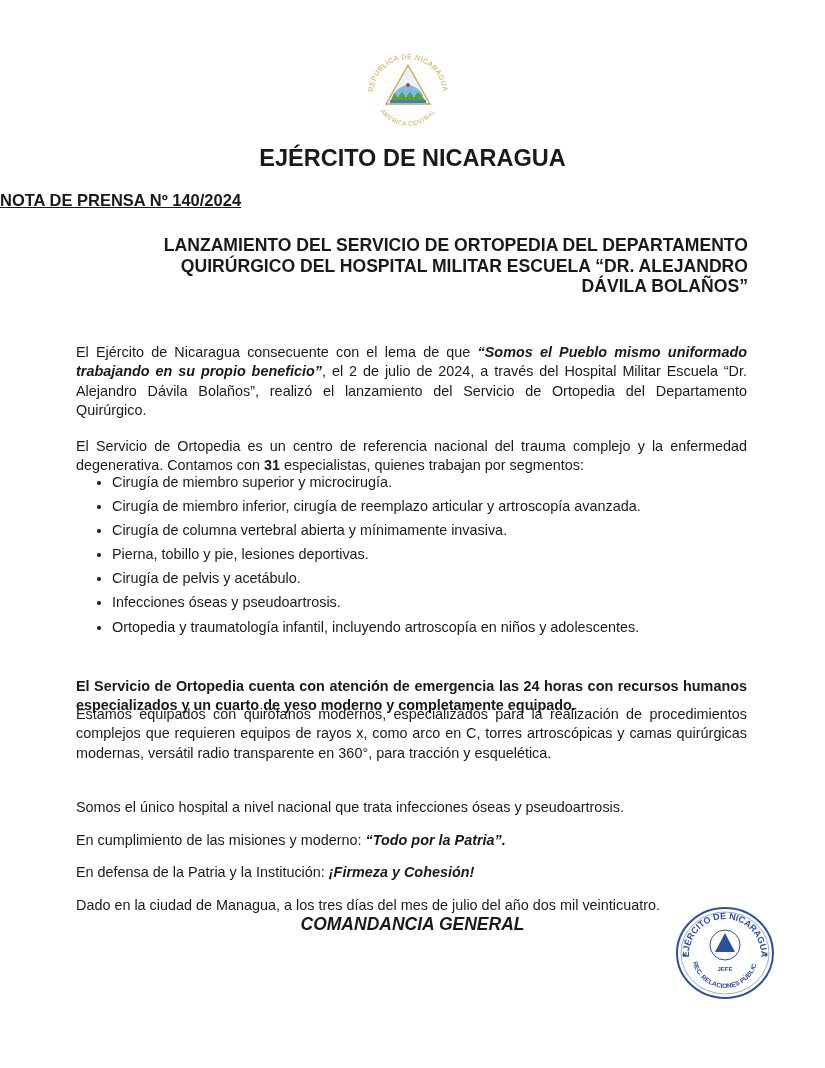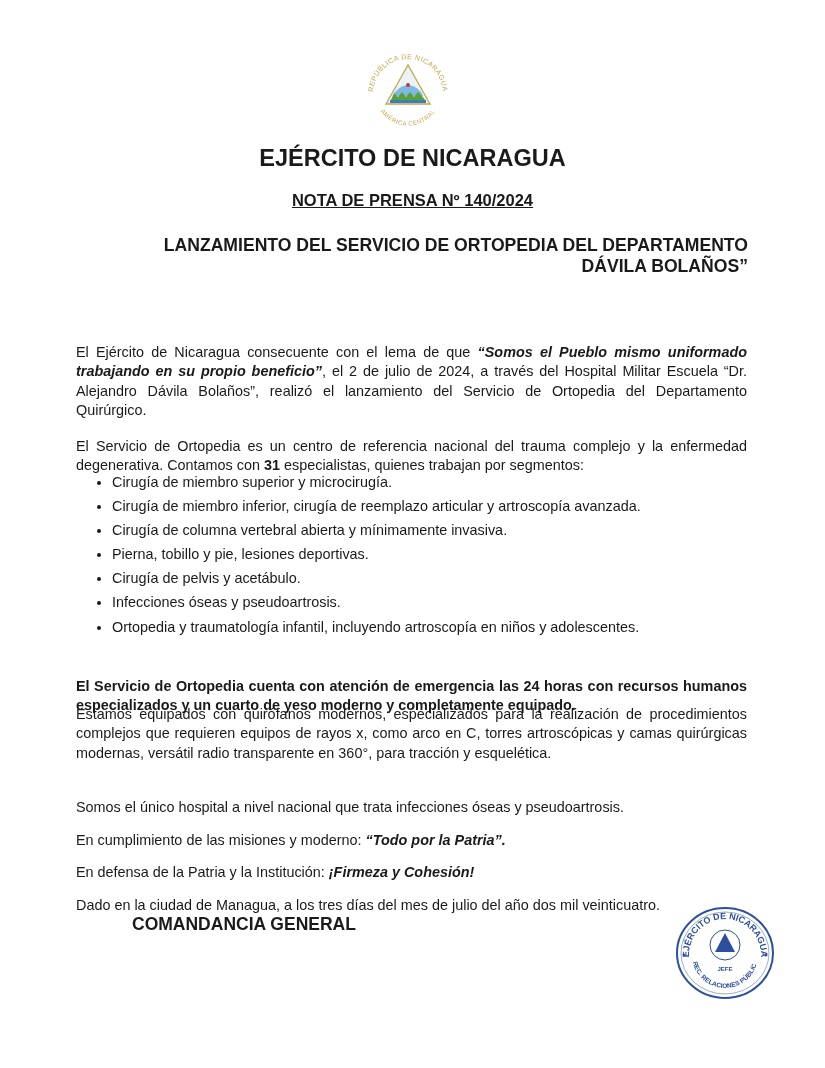--- a/index.html
+++ b/index.html
@@ -1,25 +1,25 @@
 <!DOCTYPE html>
 <html><head>
 <meta charset="utf-8">
 <style>
   html, body { margin: 0; padding: 0; background: #ffffff; }
   body { width: 825px; height: 1068px; position: relative; overflow: hidden; font-family: "Liberation Sans", sans-serif; color: #1a1a1a; }
   .coat { position: absolute; left: 363px; top: 52px; width: 90px; height: 80px; }
   .h1 { position: absolute; left: 0; width: 825px; top: 145px; text-align: center; font-weight: bold; font-size: 23.5px; letter-spacing: 0; }
-  .h2 { position: absolute; left: 0; width: 825px; top: 191px; text-align: center; font-weight: bold; font-size: 16.5px; text-decoration: underline; }
+  .h2 { position: absolute; left: 0; width: 825px; top: 191px; font-weight: bold; font-size: 16.5px; text-decoration: underline; }
   .h3 { position: absolute; left: 80px; width: 668px; top: 235px; text-align: right; font-weight: bold; font-size: 17.6px; line-height: 20.5px; }
   .p { position: absolute; left: 76px; width: 671px; font-size: 14.4px; line-height: 19.4px; text-align: justify; margin-top: 25px; }
   .p b.bi { font-weight: bold; font-style: italic; }
   ul.list { position: absolute; left: 84px; width: 660px; top: 468px; margin: 0; padding: 0 0 0 24px; font-size: 14.4px; line-height: 20.1px; }
   ul.list li { margin: 4px; padding-left: 0; }
-  .sig { position: absolute; left: 132px; width: 545px; top: 914px; font-weight: bold; font-size: 17.5px; line-height: 20.5px; }
+  .sig { position: absolute; left: 140px; width: 545px; top: 914px; text-align: center; font-weight: bold; font-size: 17.5px; line-height: 20.5px; font-style: italic; }
   .stamp { position: absolute; left: 673px; top: 905px; width: 104px; height: 96px; }
 </style>
 </head>
 <body>
 
 <div class="coat">
   <svg width="90" height="80" viewBox="0 0 90 80">
     <defs>
       <path id="arcTop" d="M10,42 A35,35 0 0 1 80,42"></path>
       <path id="arcBot" d="M14,52 A33,33 0 0 0 76,52"></path>
@@ -36,20 +36,21 @@
     <path d="M28,48 L31,41 L35,45 L39,40 L43,45 L47,40 L51,45 L55,40 L59,44 L62,48 Z" fill="#5aa03c"></path>
     <rect x="27" y="48" width="36" height="3" fill="#3a7fc0"></rect>
   </svg>
 </div>
 
 <div class="h1">EJÉRCITO DE NICARAGUA</div>
 <div class="h2">NOTA DE PRENSA Nº 140/2024</div>
 
 <div class="h3">
   <div>LANZAMIENTO DEL SERVICIO DE ORTOPEDIA DEL DEPARTAMENTO</div>
+  <div>QUIRÚRGICO DEL HOSPITAL MILITAR ESCUELA “DR. ALEJANDRO</div>
   <div>DÁVILA BOLAÑOS”</div>
 </div>
 
 <div class="p" style="top:318px;"><span>El Ejército de Nicaragua consecuente con el lema de que </span><b class="bi">“Somos el Pueblo mismo uniformado trabajando en su propio beneficio”</b><span>, el 2 de julio de 2024, a través del Hospital Militar Escuela “Dr. Alejandro Dávila Bolaños”, realizó el lanzamiento del Servicio de Ortopedia del Departamento Quirúrgico.</span></div>
 
 <div class="p" style="top:412px;"><span>El Servicio de Ortopedia es un centro de referencia nacional del trauma complejo y la enfermedad degenerativa. Contamos con </span><b>31</b><span> especialistas, quienes trabajan por segmentos:</span></div>
 
 <ul class="list">
   <li>Cirugía de miembro superior y microcirugía.</li>
   <li>Cirugía de miembro inferior, cirugía de reemplazo articular y artroscopía avanzada.</li>

